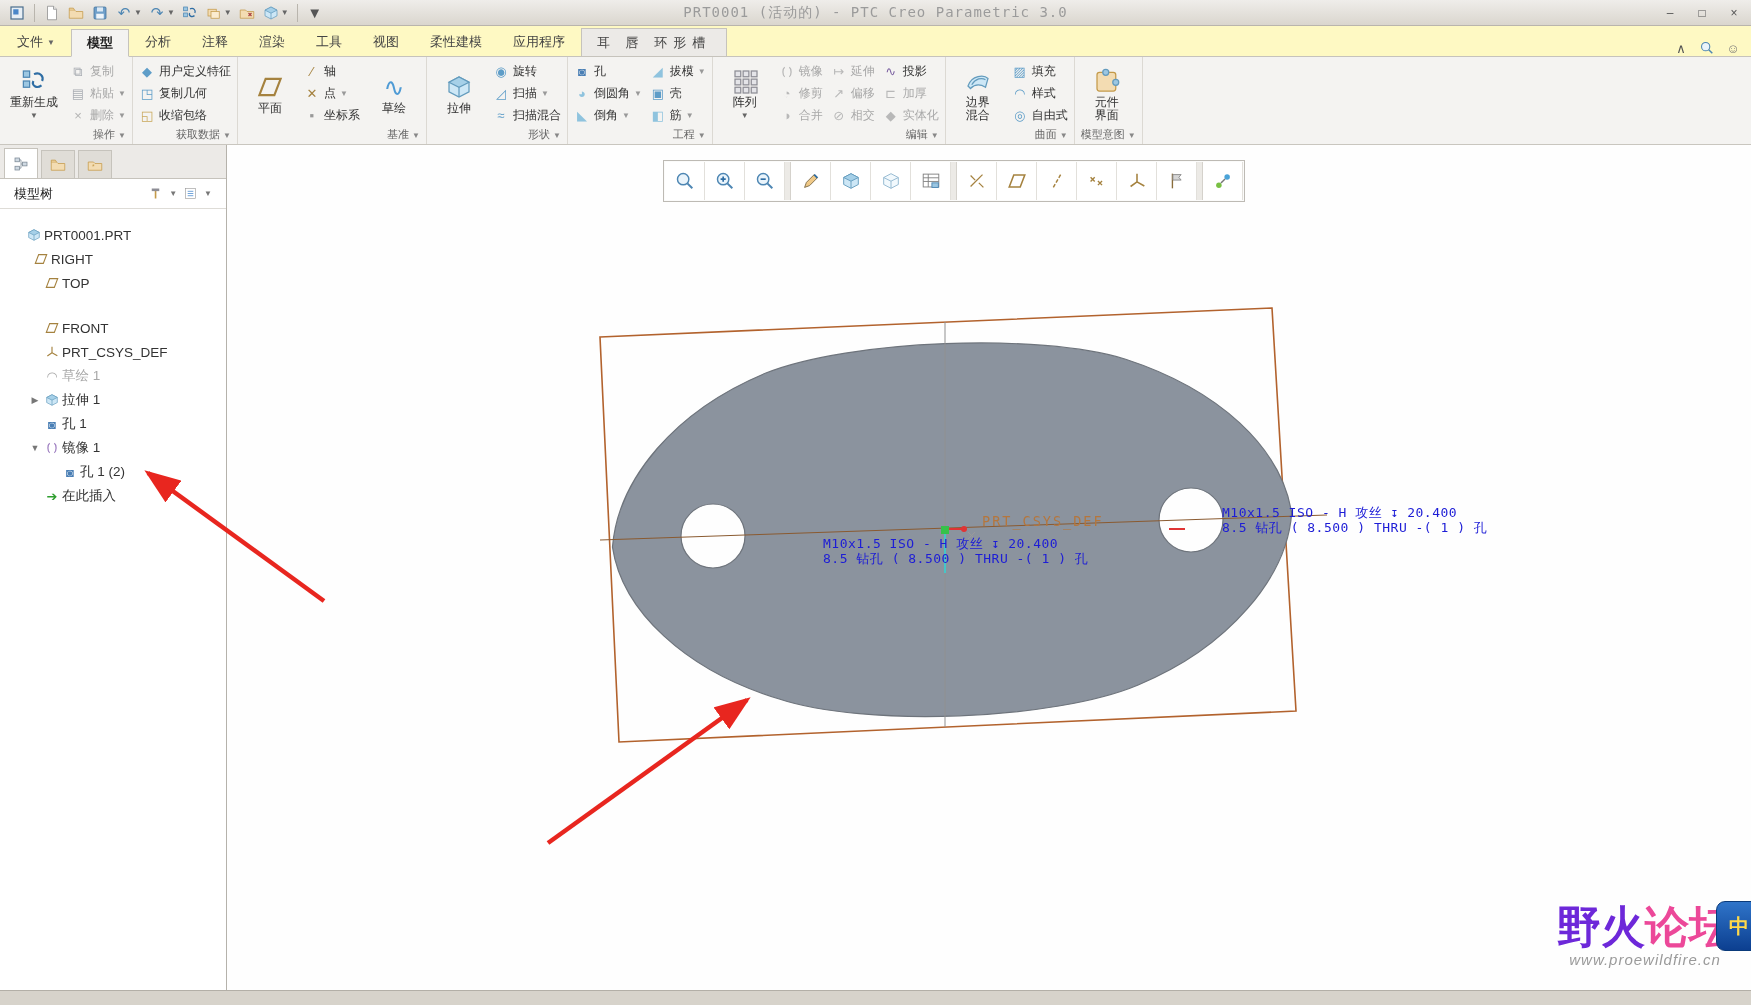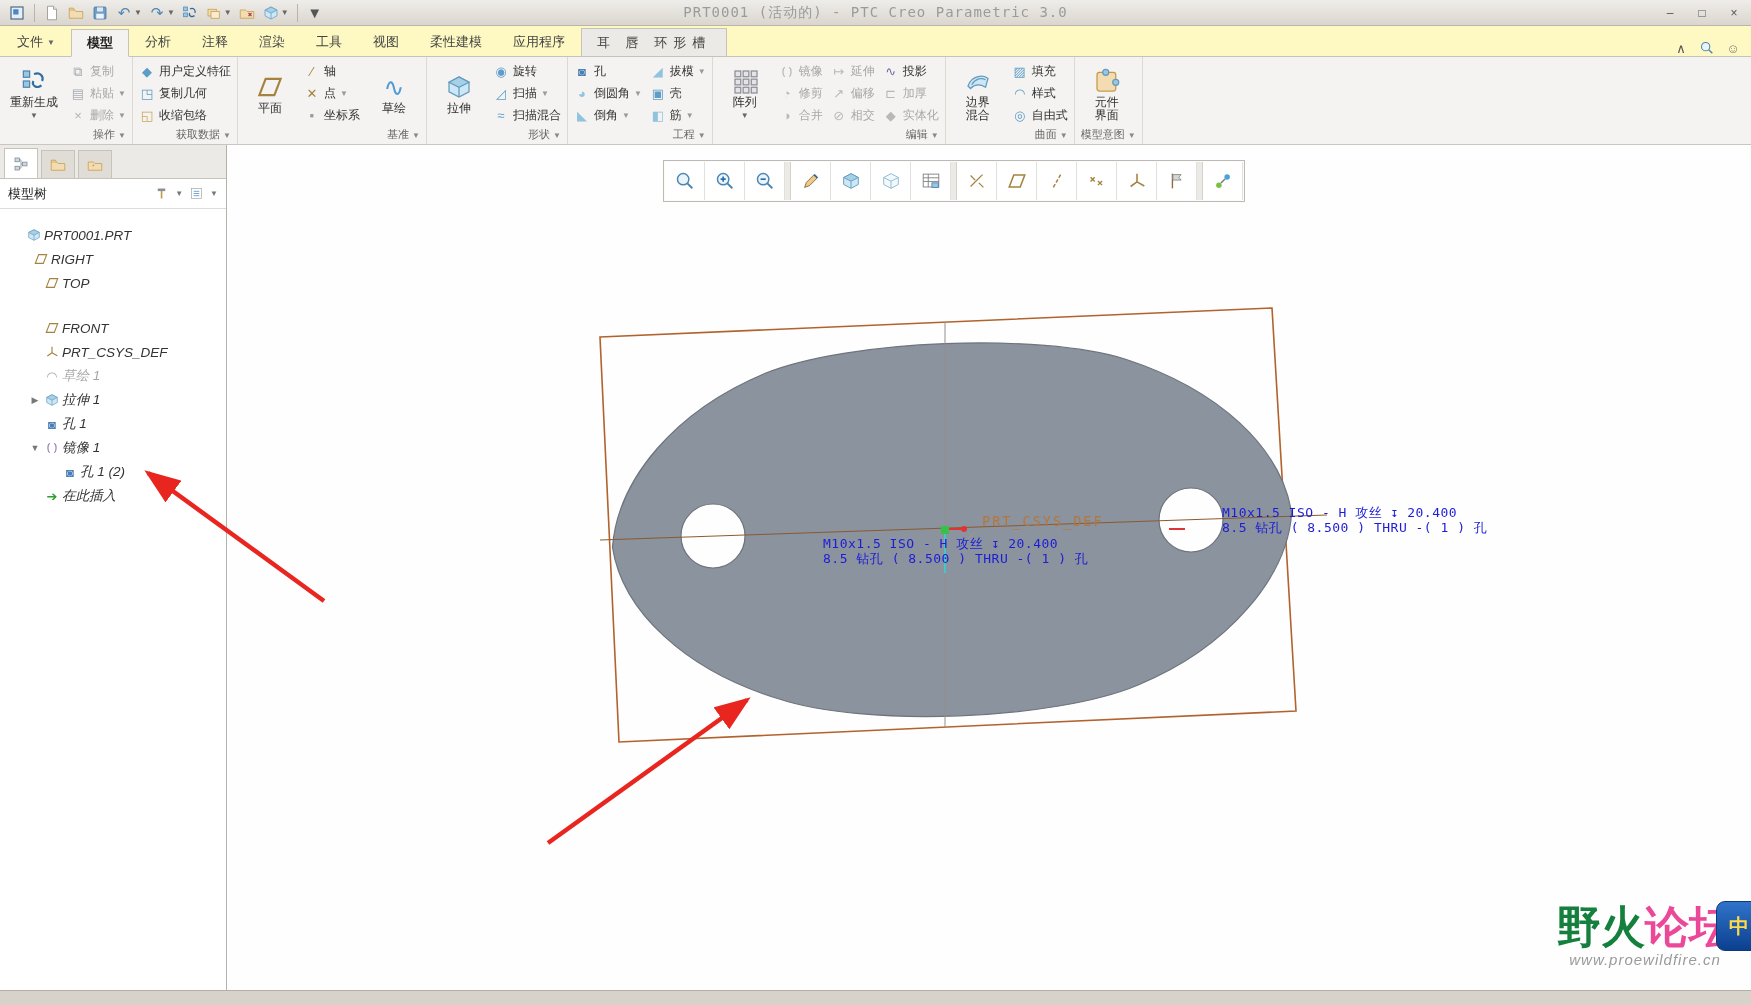--- a/index.html
+++ b/index.html
@@ -47,41 +47,41 @@
   .rb-small .caret{font-size:8px;color:#999;}
   .ic{display:inline-flex;align-items:center;justify-content:center;line-height:1;}
   
   #nav{position:absolute;left:0;top:145px;width:227px;height:845px;background:#fff;
     border-right:1px solid #b5b2ab;}
   .nav-tabs{display:flex;align-items:flex-end;height:34px;padding:4px 4px 0 4px;
     border-bottom:1px solid #c6c3bc;background:#eceae7;}
   .nav-tab{width:34px;height:28px;display:flex;align-items:center;justify-content:center;
     border:1px solid #c6c3bc;border-bottom:none;background:#e0ddd7;margin-right:3px;}
   .nav-tab.active{background:#fff;height:30px;}
-  .nav-head{display:flex;align-items:center;height:30px;padding:0 8px;border-bottom:1px solid #dedcd7;}
+  .nav-head{display:flex;align-items:center;height:30px;padding:0 14px;border-bottom:1px solid #dedcd7;}
   .nav-head .ttl{font-size:13px;color:#222;}
   .nav-head .tools{margin-left:auto;display:flex;align-items:center;gap:6px;color:#666;}
   .nav-head .caret{font-size:8px;color:#777;}
-  #tree{padding-top:14px;font-style:italic;}
+  #tree{padding-top:14px;}
   .trow{display:flex;align-items:center;height:24px;font-size:13.5px;color:#333;padding-left:10px;}
   .trow .exp{width:14px;font-size:9px;color:#777;text-align:center;flex:0 0 14px;}
   .trow .tic{width:20px;flex:0 0 20px;display:flex;justify-content:center;}
   .trow.dimmed{color:#a8a8a8;}
   
   #gfx{position:absolute;left:227px;top:145px;width:1524px;height:845px;background:#fefefe;}
   #gtoolbar{position:absolute;left:663px;top:160px;height:42px;background:#fbfbfa;
     border:1px solid #bdbab4;display:flex;align-items:stretch;padding:1px;}
   .gt-btn{width:40px;display:flex;align-items:center;justify-content:center;
     border-right:1px solid #e2e0db;background:#fff;}
   .gt-sep{width:6px;background:#eceae6;border-right:1px solid #d5d2cc;}
   
   #arrows{position:absolute;left:0;top:0;width:1751px;height:1005px;pointer-events:none;}
   #watermark{position:absolute;left:1540px;top:903px;width:210px;text-align:center;pointer-events:none;}
   #watermark .brand{font-size:44px;font-weight:bold;line-height:48px;white-space:nowrap;}
-  #watermark .b1{color:#15803d;}
+  #watermark .b1{color:#6d28d9;}
   #watermark .b2{color:#ec4899;}
   #watermark .url{font-size:15px;font-style:italic;color:#9a9a9a;letter-spacing:1px;}
   #ime{position:absolute;left:1716px;top:901px;width:46px;height:50px;border-radius:9px;
     background:linear-gradient(#2f74c9,#0c3f90);border:1px solid #0a3a7a;
     display:flex;align-items:center;justify-content:center;color:#ffd94a;font-size:20px;font-weight:bold;}
   #statusbar{position:absolute;left:0;top:990px;width:1751px;height:15px;background:#d7d3cb;
     border-top:1px solid #b3afa7;}
 </style>
 </head>
 <body>

